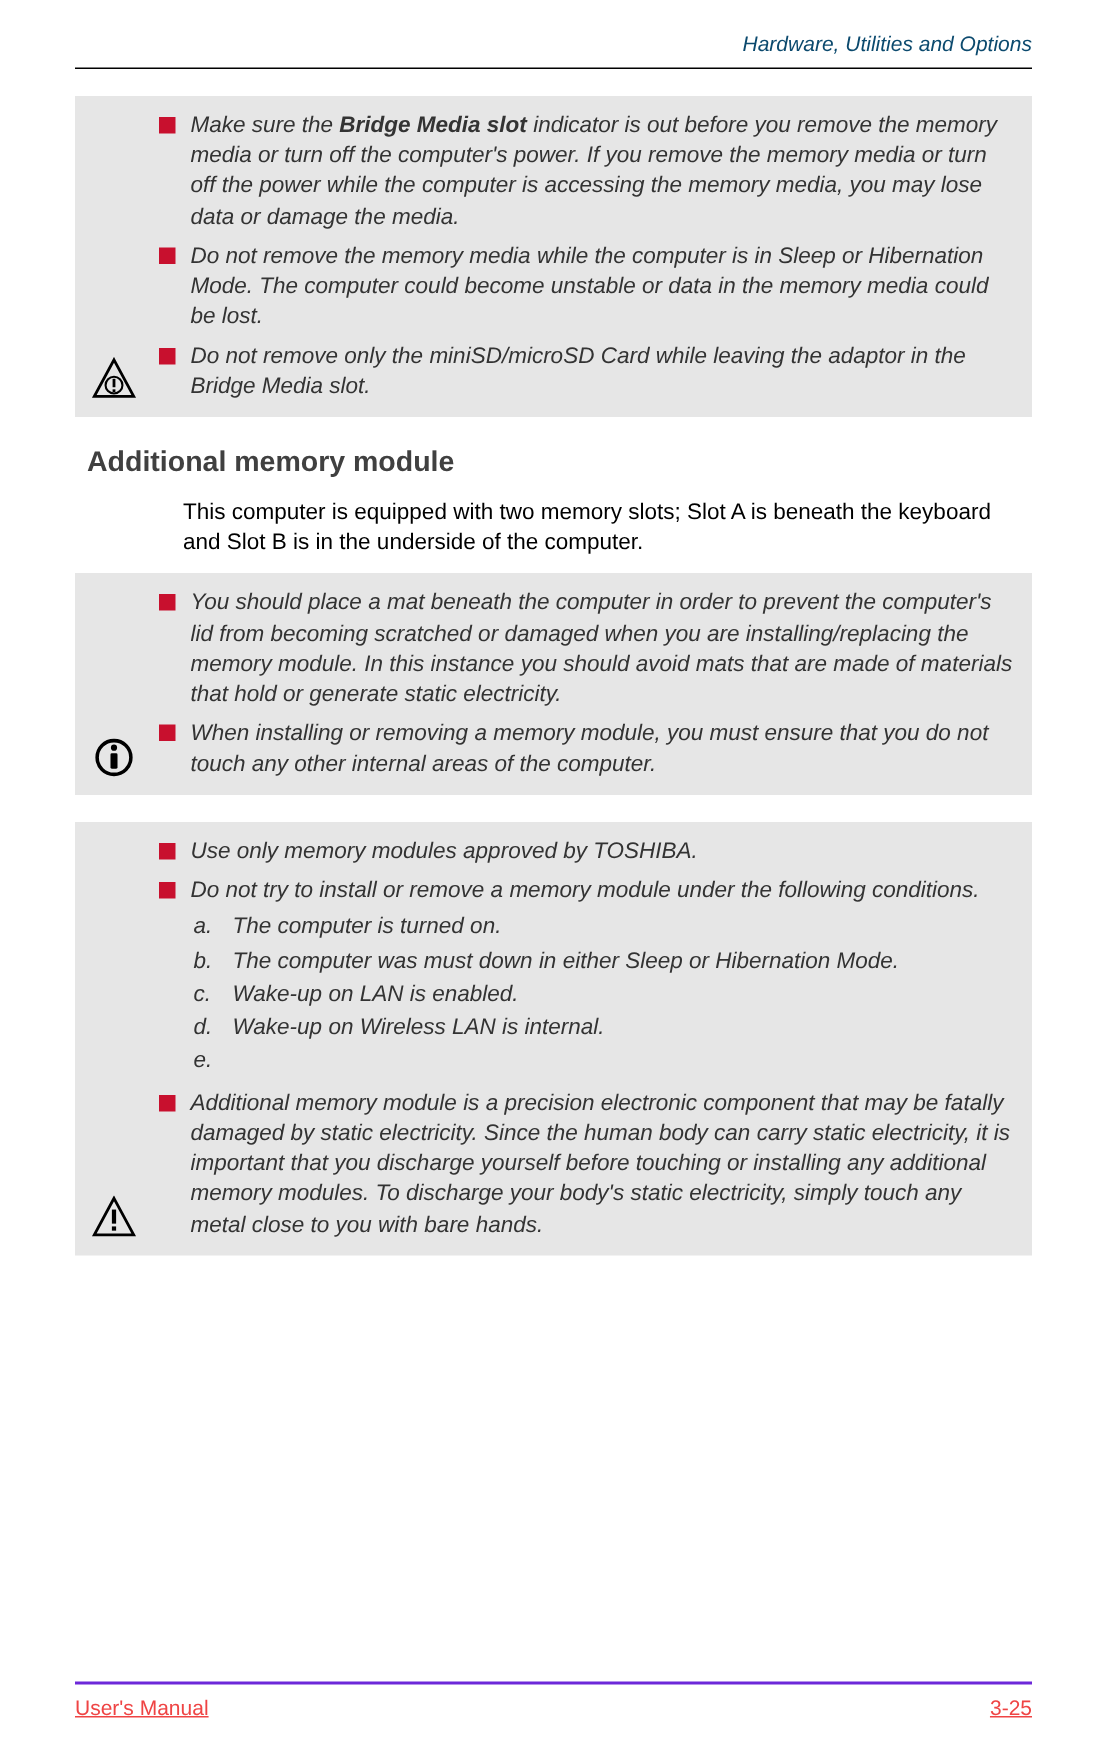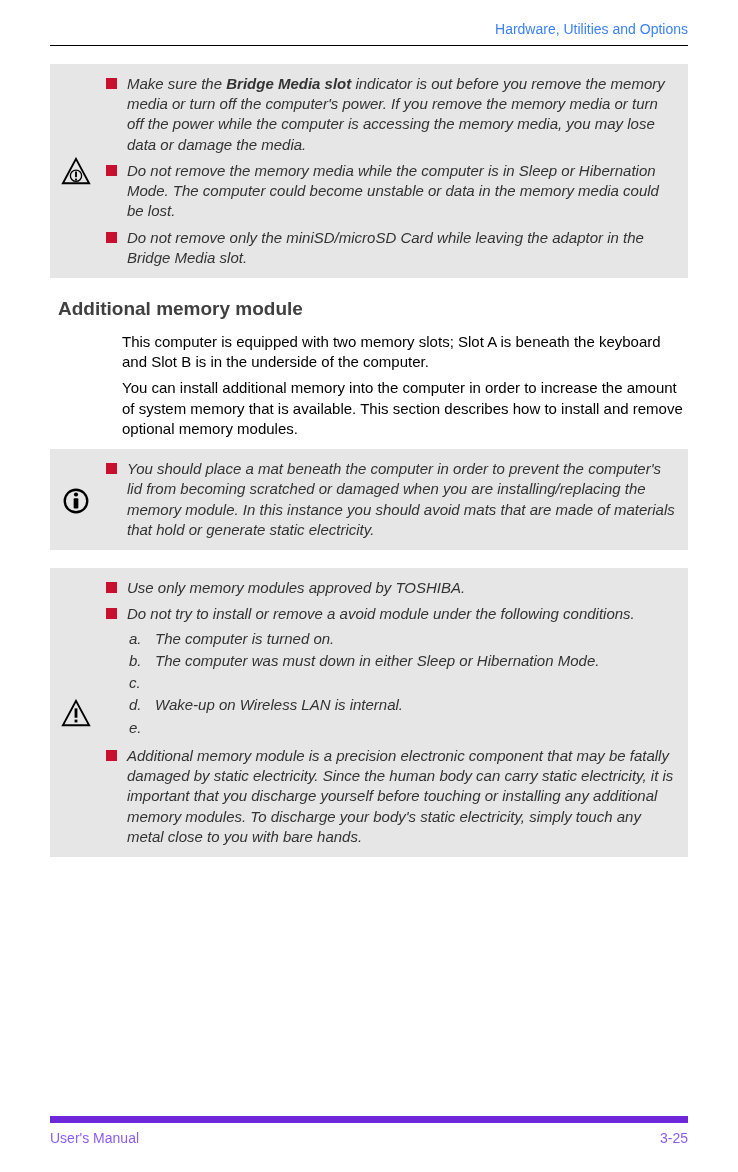--- a/index.html
+++ b/index.html
@@ -11,32 +11,33 @@
       line-height: 1.35;
       color: #000;
       background: #fff;
       position: relative;
     }
     .page {
       padding: 20px 50px 0 50px;
     }
     .header {
       text-align: right;
-      color: #3b82f6;
+      color: #0c4a6e;
       font-size: 14px;
       padding-bottom: 6px;
       border-bottom: 1px solid #000;
       margin-bottom: 18px;
+      font-style: italic;
     }
     .note-box {
       background: #e6e6e6;
       margin: 0 0 18px 0;
       padding: 10px 12px 10px 8px;
       display: flex;
-      align-items: center;
+      align-items: flex-end;
       gap: 12px;
     }
     .icon-col {
       flex: 0 0 36px;
       display: flex;
       justify-content: center;
       padding-top: 2px;
     }
     .icon-col svg { width: 30px; height: 30px; }
     .note-list {
@@ -79,26 +80,27 @@
     .para-block {
       padding-left: 72px;
       margin-bottom: 10px;
     }
     .para-block p { margin-bottom: 6px; }
     .footer {
       position: absolute;
       bottom: 24px;
       left: 50px;
       right: 50px;
-      border-top: 7px solid #6d28d9;
+      border-top: 2px solid #6d28d9;
       padding-top: 6px;
       display: flex;
       justify-content: space-between;
-      color: #8b5cf6;
+      color: #ef4444;
       font-size: 14px;
+      text-decoration: underline;
     }
   </style>
 </head>
 <body>
 
 <div class="page">
   <div class="header">Hardware, Utilities and Options</div>
 
   <div class="note-box">
     <div class="icon-col">
@@ -124,67 +126,71 @@
         <div class="square"></div>
         <div class="bullet-text">Do not remove only the miniSD/microSD Card while leaving the adaptor in the Bridge Media slot.</div>
       </div>
     </div>
   </div>
 
   <h2 class="section-heading">Additional memory module</h2>
 
   <div class="para-block">
     <p>This computer is equipped with two memory slots; Slot A is beneath the keyboard and Slot B is in the underside of the computer.</p>
-    <p>You can install additional memory into the computer in order to increase the amount of system memory that is available. This section describes how to install and remove optional memory modules.</p>
   </div>
 
   <div class="note-box">
     <div class="icon-col">
       <svg viewBox="0 0 32 32">
         <circle cx="16" cy="16" r="12" fill="none" stroke="#000" stroke-width="2.5"></circle>
         <circle cx="16" cy="9" r="2.2" fill="#000"></circle>
         <rect x="13.5" y="13" width="5" height="11" fill="#000" rx="1"></rect>
       </svg>
     </div>
     <div class="note-list">
       <div class="bullet-row">
         <div class="square"></div>
         <div class="bullet-text">You should place a mat beneath the computer in order to prevent the computer's lid from becoming scratched or damaged when you are installing/replacing the memory module. In this instance you should avoid mats that are made of materials that hold or generate static electricity.</div>
       </div>
+      <div class="bullet-row">
+        <div class="square"></div>
+        <div class="bullet-text">When installing or removing a memory module, you must ensure that you do not touch any other internal areas of the computer.</div>
+      </div>
     </div>
   </div>
 
   <div class="note-box">
     <div class="icon-col">
       <svg viewBox="0 0 32 32">
         <polygon points="16,2 30,28 2,28" fill="none" stroke="#000" stroke-width="2"></polygon>
         <rect x="14.5" y="10" width="3" height="10" fill="#000"></rect>
         <rect x="14.5" y="22" width="3" height="3" fill="#000"></rect>
       </svg>
     </div>
     <div class="note-list">
       <div class="bullet-row">
         <div class="square"></div>
         <div class="bullet-text">Use only memory modules approved by TOSHIBA.</div>
       </div>
       <div class="bullet-row">
         <div class="square"></div>
         <div class="bullet-text">
-          <span>Do not try to install or remove a avoid module under the following conditions.</span>
+          <span>Do not try to install or remove a memory module under the following conditions.</span>
           <div class="sub-list">
             <div class="sub-item">
                 <span class="letter">a.</span>
                 <span>The computer is turned on.</span>
               </div>
             <div class="sub-item">
                 <span class="letter">b.</span>
                 <span>The computer was must down in either Sleep or Hibernation Mode.</span>
               </div>
             <div class="sub-item">
                 <span class="letter">c.</span>
+                <span>Wake-up on LAN is enabled.</span>
               </div>
             <div class="sub-item">
                 <span class="letter">d.</span>
                 <span>Wake-up on Wireless LAN is internal.</span>
               </div>
             <div class="sub-item">
                 <span class="letter">e.</span>
               </div>
           </div>
         </div>

